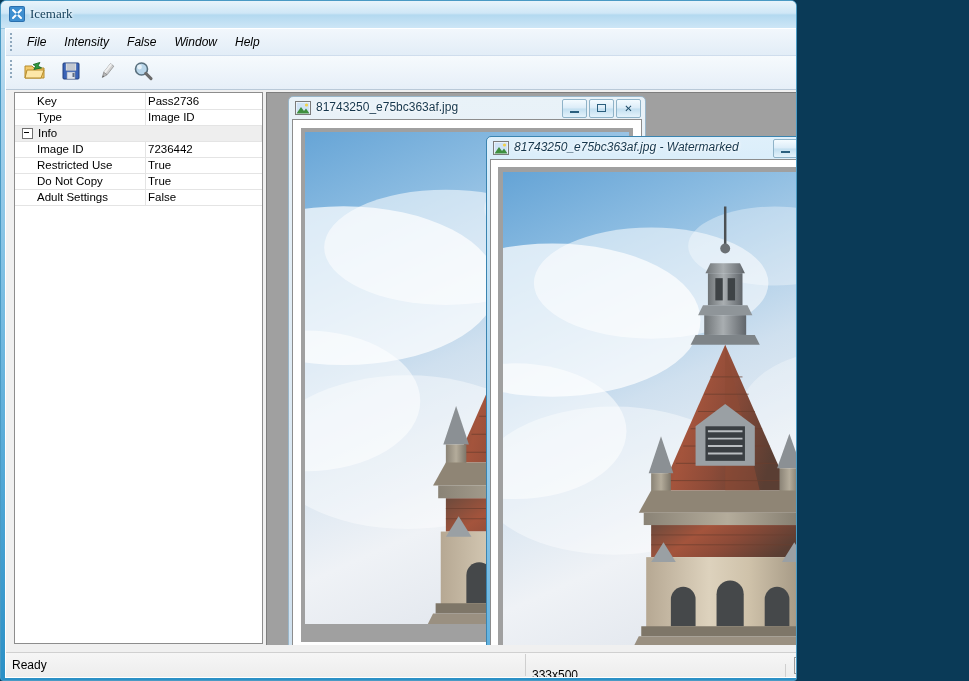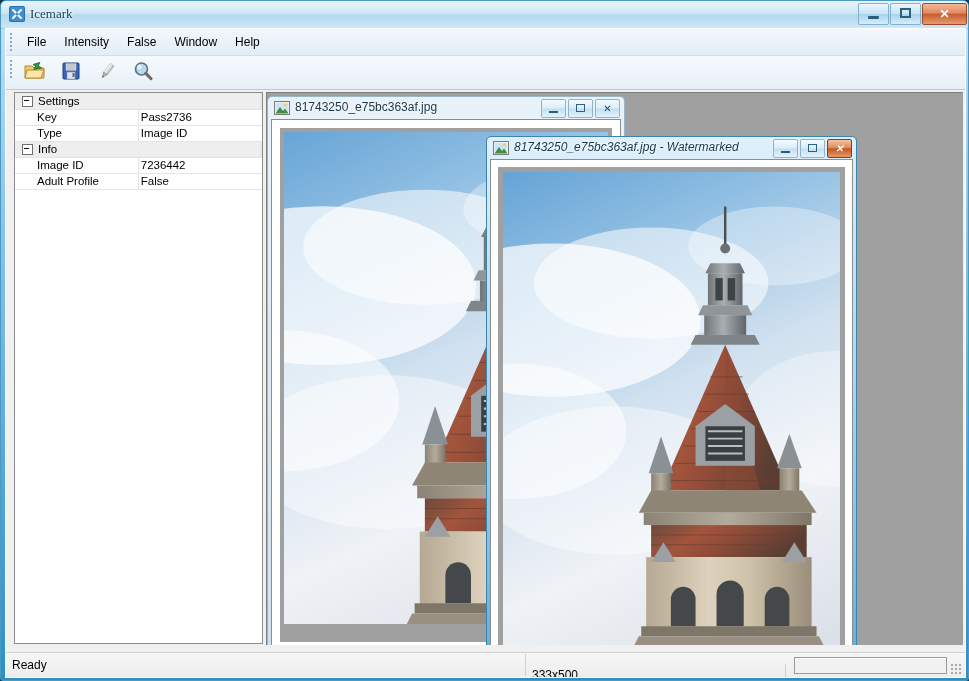--- a/index.html
+++ b/index.html
@@ -8,21 +8,21 @@
     overflow: hidden;
     font-family: "Liberation Sans", sans-serif;
     font-size: 12px;
     background: #0a3a57;
   }
 
   
   #app-window {
     position: absolute;
     left: 0; top: 0;
-    width: 969px; height: 681px;
+    width: 797px; height: 681px;
     box-sizing: border-box;
     background: linear-gradient(180deg,#cfe6f4 0%, #a9d3ec 14%, #7fc0e3 40%, #52a8d6 70%, #2b90c6 100%);
     border: 1px solid #4a9ac4;
     border-radius: 6px 6px 3px 3px;
     overflow: hidden;
   }
   #title-bar {
     position: absolute; left: 0; top: 0; width: 969px; height: 27px;
     background: linear-gradient(180deg,#e8f4fb 0%, #cfe7f6 45%, #b3d9f0 52%, #cde6f6 100%);
     border-bottom: 1px solid #9cc9e3;
@@ -74,20 +74,21 @@
     border: 1px solid #ffffff;
     box-sizing: border-box;
     overflow: hidden;
   }
 
   
   #menu-bar {
     position: relative; height: 26px;
     background: linear-gradient(180deg,#f2f7fc 0%, #e2edf7 100%);
     border-bottom: 1px solid #cfdded;
+    font-style: italic;
   }
   .gripper {
     position: absolute; left: 3px; top: 3px; width: 4px; height: 20px;
     background-image: radial-gradient(circle, #8fa8bd 0.8px, transparent 1px);
     background-size: 4px 4px;
   }
   #menu-bar ul { list-style: none; margin: 0; padding: 0 0 0 12px; display: flex; height: 26px; }
   #menu-bar li {
     padding: 0 9px; line-height: 26px; font-size: 12px; color: #000;
     cursor: default; white-space: nowrap;
@@ -541,54 +542,57 @@
           </svg>
         </span>
       </div>
     </div>
 
     <div id="body-split">
 
       <div id="left-panel">
         <table class="grid">
           <tbody>
-            <tr class="category">
-              <td class="name" colspan="2">
-                <span class="expander"></span><span>Settings</span>
-              </td>
-            </tr>
             <tr>
               <td class="name indent">Key</td>
               <td>Pass2736</td>
             </tr>
             <tr>
               <td class="name indent">Type</td>
               <td>Image ID</td>
             </tr>
 
             <tr class="category">
               <td class="name" colspan="2">
                 <span class="expander"></span><span>Info</span>
               </td>
             </tr>
             <tr>
               <td class="name indent">Image ID</td>
               <td>7236442</td>
             </tr>
             <tr>
-              <td class="name indent">Adult Profile</td>
+              <td class="name indent">Restricted Use</td>
+              <td>True</td>
+            </tr>
+            <tr>
+              <td class="name indent">Do Not Copy</td>
+              <td>True</td>
+            </tr>
+            <tr>
+              <td class="name indent">Adult Settings</td>
               <td>False</td>
             </tr>
           </tbody>
         </table>
       </div>
 
       <div id="mdi-client">
 
-        <div class="child-win inactive" style="left:0; top:3px; width:358px; height:556px;">
+        <div class="child-win inactive" style="left:21px; top:3px; width:358px; height:556px;">
           <div class="cw-title">
             <span class="cw-icon">
               <svg width="16" height="16" viewBox="0 0 16 16">
                 <rect x="0.5" y="1.5" width="15" height="13" fill="#ffffff" stroke="#7b7b7b" stroke-width="1"></rect>
                 <rect x="1.5" y="2.5" width="13" height="11" fill="#cfe3f5"></rect>
                 <path d="M1.5 13.5 L6 7 L9 11 L11 8.5 L14.5 13.5 Z" fill="#3f8f3f"></path>
                 <circle cx="11.5" cy="5" r="1.6" fill="#f2d14a"></circle>
               </svg>
             </span>
             <span class="cw-text">81743250_e75bc363af.jpg</span>

